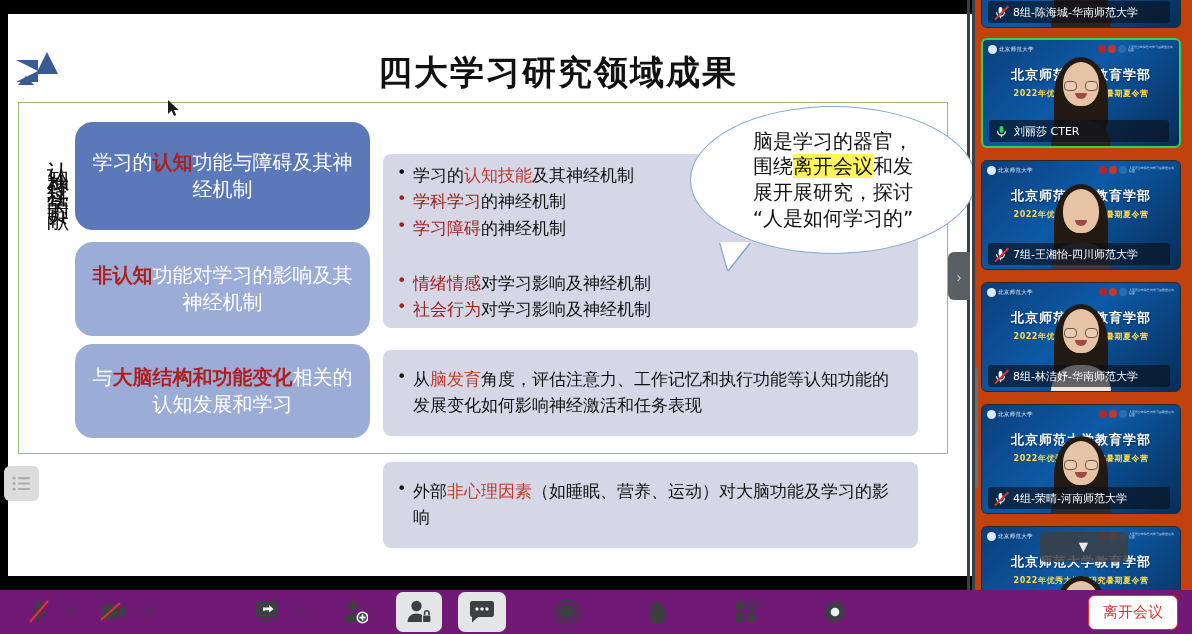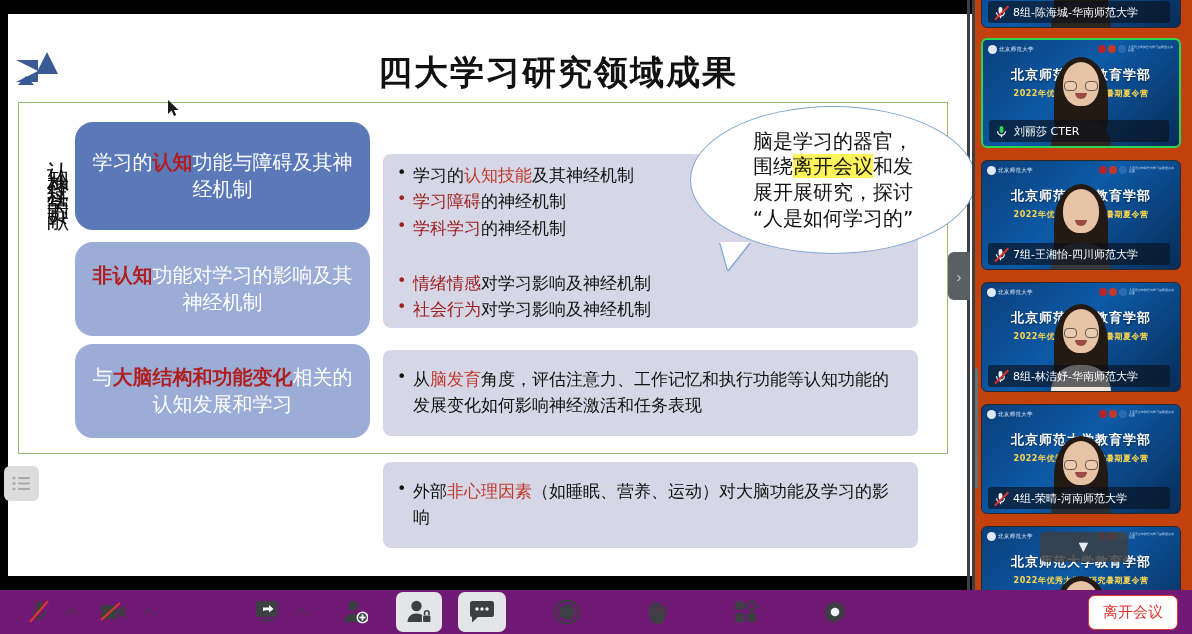--- a/index.html
+++ b/index.html
@@ -324,22 +324,22 @@
       <div class="vlabel">认知神经科学的贡献</div>
 
       <div class="bluebox dark" style="top:108px;height:108px;">
         <div>
           <span>学习的</span><span class="hl">认知</span><span>功能与障碍及其神经机制</span>
         </div>
       </div>
       <div class="bpanel" style="left:375px;top:104px;width:535px;height:118px;margin-top:36px;">
         <ul>
           <li><span>学习的</span><span class="hl">认知技能</span><span class="blk">及其神经机制</span></li>
+          <li class="red"><span class="hl">学科学习</span><span class="blk">的神经机制</span></li>
           <li class="red"><span class="hl">学习障碍</span><span class="blk">的神经机制</span></li>
-          <li class="red"><span class="hl">学科学习</span><span class="blk">的神经机制</span></li>
         </ul>
       </div>
 
       <div class="bluebox light" style="top:228px;height:94px;">
         <div>
           <span class="hl">非认知</span><span>功能对学习的影响及其神经机制</span>
         </div>
       </div>
       <div class="bpanel" style="left:375px;top:242px;width:535px;height:72px;padding-top:14px;">
         <ul>

